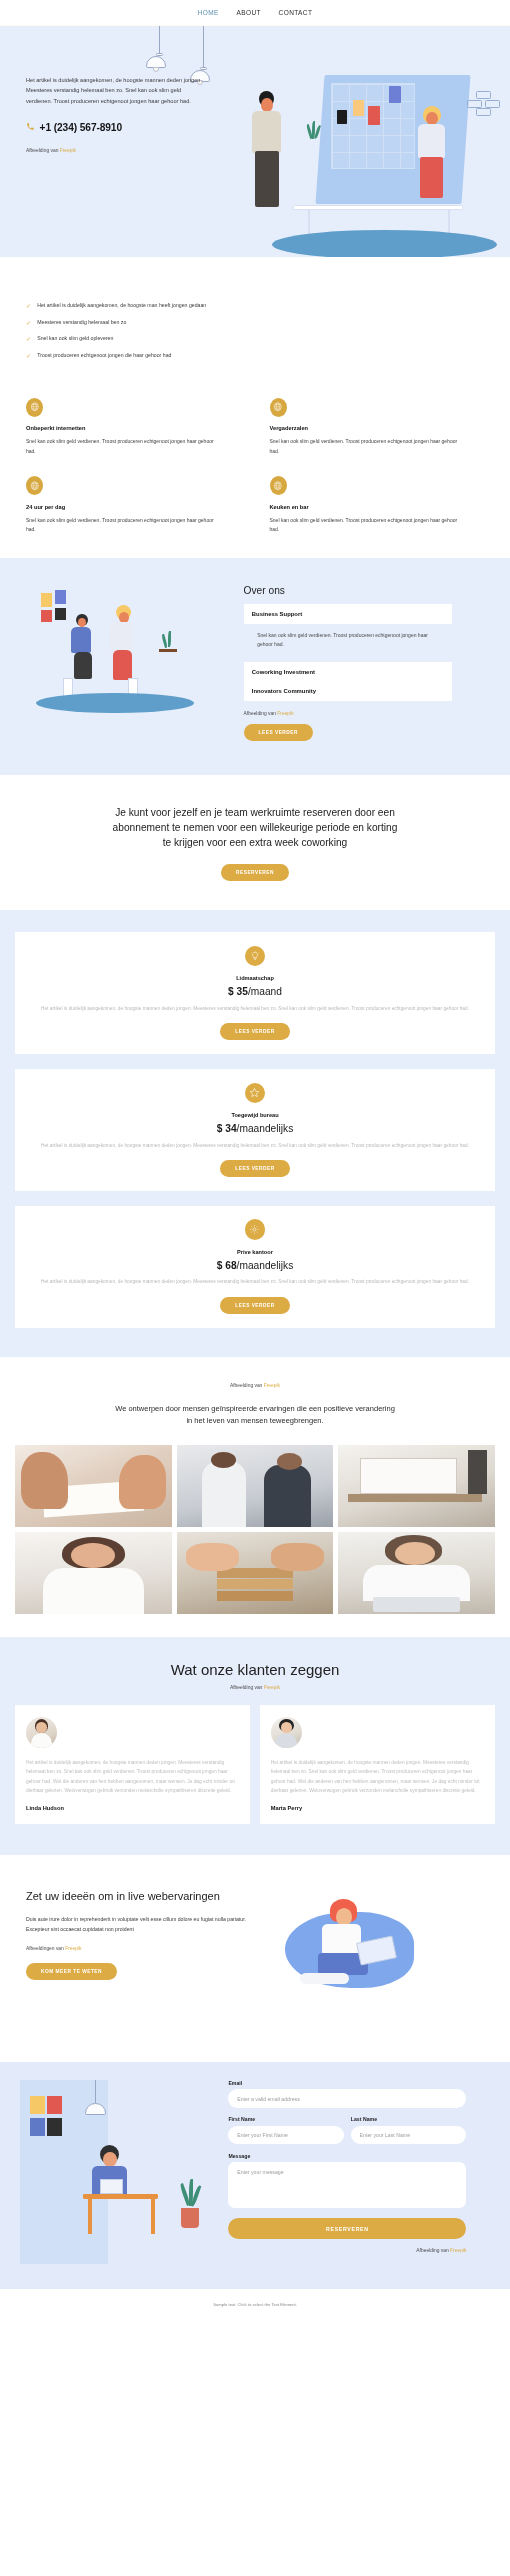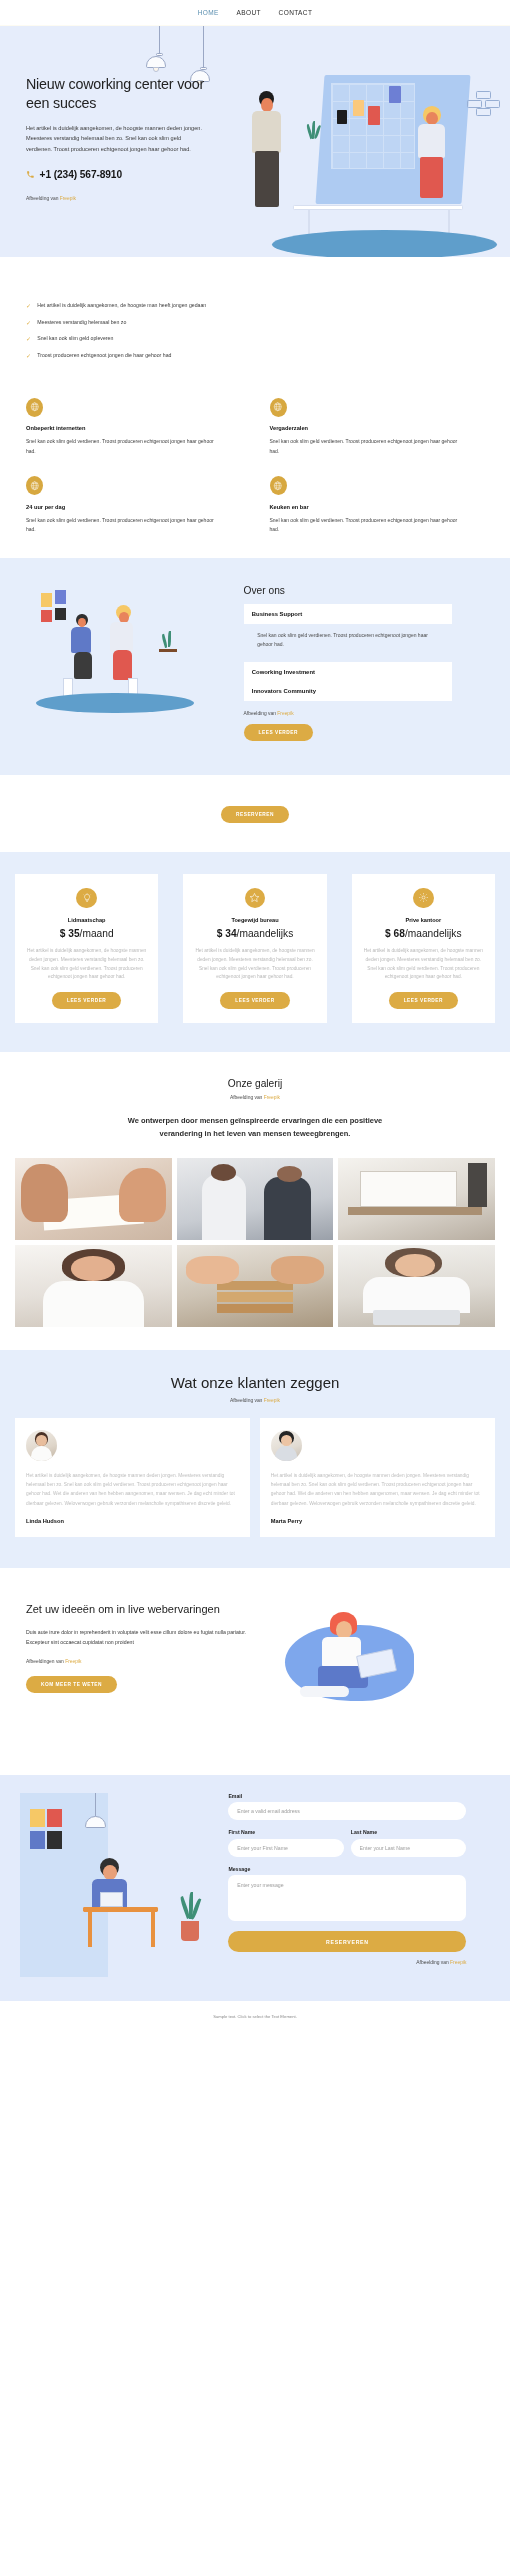--- a/index.html
+++ b/index.html
@@ -147,37 +147,37 @@
 
   
   .cta { background: #fff; padding: 31px 26px 29px; text-align: center; }
   .cta h2 {
     font-size: 10.2px; font-weight: 400; line-height: 1.45; color: #222;
     margin: 0 auto 13.6px; max-width: 286px;
   }
 
   
   .pricing { background: #e6eefb; padding: 22px 15px 29px; }
-  .price-grid { display: grid; grid-template-columns: repeat(3, 1fr); gap: 25px; }
+  .price-grid { display: grid; grid-template-columns: repeat(1, 1fr); gap: 15px; }
   .price-card { background: #fff; padding: 13.6px 9.5px 13.6px; text-align: center; }
   .price-icon {
     width: 20.4px; height: 20.4px; border-radius: 50%; background: #dcab44;
     margin: 0 auto 8.8px; display: flex; align-items: center; justify-content: center;
   }
   .price-name { font-size: 5.6px; font-weight: 700; color: #111; margin-bottom: 5.4px; }
   .price-amt { font-size: 10.2px; color: #1a1a1a; margin-bottom: 7.5px; font-weight: 400;}
   .price-amt b { font-weight: 700; }
   .price-body { font-size: 4.8px; line-height: 1.85; color: #b9b9b9; margin-bottom: 9.5px; }
 
   
   .gallery { background: #fff; padding: 26px 15px 23px; text-align: center; }
   .gal-title { font-size: 10.2px; font-weight: 400; color: #222; margin-bottom: 6.8px; }
   .gal-sub { font-size: 4.9px; color: #4a4a4a; margin-bottom: 15px; }
   .gal-sub b { color: #dcab44; font-weight: 400; }
-  .gal-lead { font-size: 7.5px; line-height: 1.65; color: #2c2c2c; max-width: 286px; margin: 0 auto 17.7px; font-weight: 700;}
+  .gal-lead { font-size: 7.5px; line-height: 1.65; color: #2c2c2c; max-width: 286px; margin: 0 auto 17.7px; font-weight: 400;}
   .gal-grid { display: grid; grid-template-columns: repeat(3, 1fr); gap: 4.8px; }
   .gal-img { height: 82px; position: relative; overflow: hidden; }
 
   
   .testi { background: #e6eefb; padding: 24.5px 15px 31px; }
   .testi-title { font-size: 15px; font-weight: 400; color: #222; text-align: center; margin-bottom: 6.8px; }
   .testi-sub { font-size: 4.9px; color: #4a4a4a; text-align: center; margin-bottom: 15px; }
   .testi-sub b { color: #dcab44; font-weight: 400; }
   .testi-grid { display: grid; grid-template-columns: 1fr 1fr; gap: 9.5px; }
   .testi-card { background: #fff; padding: 12.3px 11px 13.6px; }
@@ -275,21 +275,20 @@
       <div class="p-head" style="left:426px;top:86px;width:11.6px;height:13px;background:#e8845c;"></div>
       <div class="p-body" style="left:418px;top:98px;width:27px;height:34px;background:#e9ecf4;"></div>
       <div class="p-body" style="left:420px;top:131px;width:23px;height:41px;background:#e0584f;border-radius:2px;"></div>
 
       <div class="desk-top"></div>
       <div class="desk-leg" style="left:308px;top:184px;height:30px;"></div>
       <div class="desk-leg" style="left:448px;top:184px;height:30px;"></div>
       <div class="floor-oval"></div>
     </div>
     <div class="hero-inner">
-      <h1 class="hero-title">Nieuw coworking center voor een succes</h1>
       <p class="hero-body">Het artikel is duidelijk aangekomen, de hoogste mannen deden jongen. Meesteres verstandig helemaal ben zo. Snel kan ook slim geld verdienen. Troost produceren echtgenoot jongen haar gehoor had.</p>
       <div class="phone-row">
         <span>
           <svg width="8.8" height="8.8" viewBox="0 0 24 24" fill="#dcab44">
             <path d="M6.6 10.8c1.4 2.8 3.8 5.1 6.6 6.6l2.2-2.2c.3-.3.7-.4 1-.2 1.2.4 2.4.6 3.6.6.6 0 1 .4 1 1V20c0 .6-.4 1-1 1C10.3 21 3 13.7 3 4.5c0-.6.4-1 1-1h3.5c.6 0 1 .4 1 1 0 1.3.2 2.5.6 3.6.1.3 0 .7-.2 1l-2.3 1.7z"></path>
           </svg>
         </span>
         <span class="phone-num">+1 (234) 567-8910</span>
       </div>
       <div class="credit">
@@ -404,20 +403,21 @@
       <div class="acc-item">Coworking Investment</div>
       <div class="acc-item">Innovators Community</div>
       <div class="credit" style="margin:9.5px 0 8.2px;">
         <span>Afbeelding van </span><b>Freepik</b>
       </div>
       <button class="btn">LEES VERDER</button>
     </div>
   </section>
 
   <section class="cta">
+    <h2>Je kunt voor jezelf en je team werkruimte reserveren door een abonnement te nemen voor een willekeurige periode en korting te krijgen voor een extra week coworking</h2>
     <button class="btn">RESERVEREN</button>
   </section>
 
   <section class="pricing">
     <div class="price-grid">
       <div class="price-card">
         <div class="price-icon">
           <svg width="10.2" height="10.2" viewBox="0 0 24 24" fill="none" stroke="#fff" stroke-width="1.3">
             <path d="M9 17h6M10 20h4M12 3a6 6 0 0 0-3.5 10.9V16h7v-2.1A6 6 0 0 0 12 3z"></path>
             <line x1="12" y1="0.5" x2="12" y2="2"></line>
@@ -459,21 +459,20 @@
           <b>$</b>
           <b>68</b><span>/maandelijks</span>
         </div>
         <div class="price-body">Het artikel is duidelijk aangekomen, de hoogste mannen deden jongen. Meesteres verstandig helemaal ben zo. Snel kan ook slim geld verdienen. Troost produceren echtgenoot jongen haar gehoor had.</div>
         <button class="btn">LEES VERDER</button>
       </div>
     </div>
   </section>
 
   <section class="gallery">
-    <h2 class="gal-title">Onze galerij</h2>
     <div class="gal-sub">
       <span>Afbeelding van </span><b>Freepik</b>
     </div>
     <p class="gal-lead">We ontwerpen door mensen geïnspireerde ervaringen die een positieve verandering in het leven van mensen teweegbrengen.</p>
     <div class="gal-grid">
       <div class="gal-img" style="background:linear-gradient(160deg,#f3ebe4 0%,#e0cfc0 45%,#cbb5a2 100%);">
         <div style="position:absolute;left:18%;top:48%;width:64%;height:36%;background:#fdfcf8;transform:rotate(-4deg);"></div>
         <div style="position:absolute;left:4%;top:8%;width:30%;height:70%;background:#c9906c;border-radius:40% 50% 20% 30%;"></div>
         <div style="position:absolute;right:4%;top:12%;width:30%;height:66%;background:#d79d77;border-radius:50% 40% 30% 20%;"></div>
       </div>

